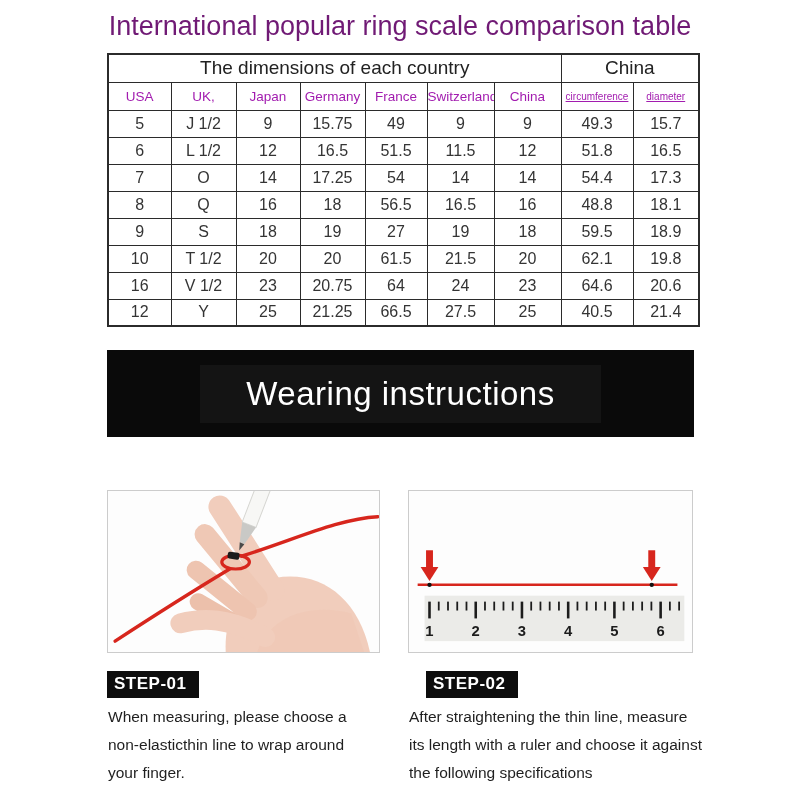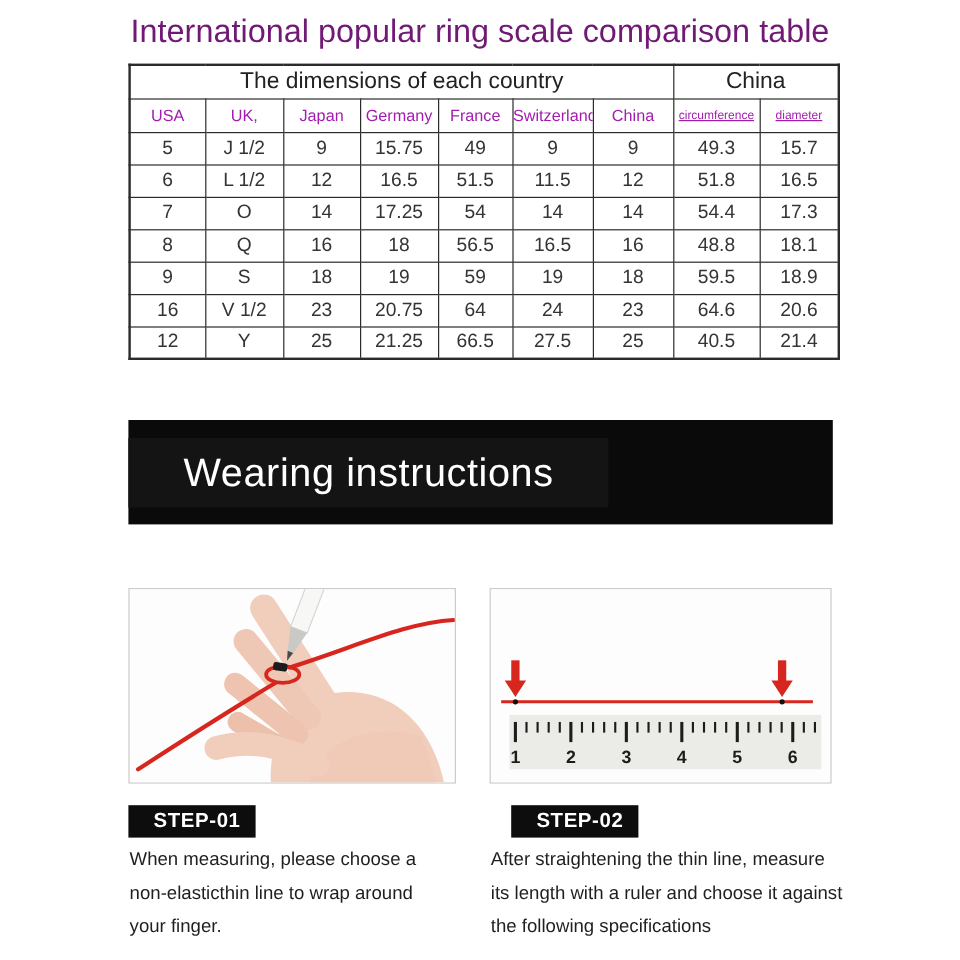--- a/index.html
+++ b/index.html
@@ -33,21 +33,21 @@
     overflow: hidden; white-space: nowrap;
   }
   tr.group-row td { height: 28px; font-size: 19px; color: #222; }
   tr.colhead-row th { height: 28px; font-size: 13.5px; color: #a21caf; }
   tr.colhead-row th.small { font-size: 10px; text-decoration: underline; }
   tbody.data-rows td { height: 27px; font-size: 16px; }
 
   
   .banner {
     position: absolute; left: 107px; top: 350px; width: 587px; height: 87px;
-    background: #0a0a0a; display: flex; align-items: center; 
+    background: #0a0a0a; display: flex; align-items: center; justify-content: center;
   }
   .banner-inner {
     background: #141414; padding: 10px 46px;
     display: flex; align-items: center; justify-content: center;
   }
   .banner-text { color: #ffffff; font-size: 33px; font-weight: 400; letter-spacing: 0.5px; }
 
   
   .figure {
     position: absolute; top: 490px; height: 163px;
@@ -55,21 +55,21 @@
   }
   .figure svg { display: block; width: 100%; height: 100%; }
   .fig-left  { left: 107px; width: 273px; }
   .fig-right { left: 408px; width: 285px; }
 
   
   .step-badge {
     position: absolute; top: 671px;
     background: #0d0d0d; color: #ffffff;
     font-size: 17px; font-weight: 700;
-    padding: 3px 13px 4px 21px; letter-spacing: 0.5px;
+    padding: 3px 13px 4px 7px; letter-spacing: 0.5px;
     display: inline-block;
   }
   .badge-left { left: 107px; }
   .badge-right { left: 426px; }
   .step-text {
     position: absolute; top: 703px;
     font-size: 15.5px; line-height: 28px; color: #1f1f1f;
     white-space: pre-line;
   }
   .text-left { left: 108px; width: 290px; }
@@ -161,25 +161,36 @@
           <td>16.5</td>
           <td>16</td>
           <td>48.8</td>
           <td>18.1</td>
         </tr>
         <tr>
           <td>9</td>
           <td>S</td>
           <td>18</td>
           <td>19</td>
-          <td>59</td>
+          <td>27</td>
           <td>19</td>
           <td>18</td>
           <td>59.5</td>
           <td>18.9</td>
+        </tr>
+        <tr>
+          <td>10</td>
+          <td>T 1/2</td>
+          <td>20</td>
+          <td>20</td>
+          <td>61.5</td>
+          <td>21.5</td>
+          <td>20</td>
+          <td>62.1</td>
+          <td>19.8</td>
         </tr>
         <tr>
           <td>16</td>
           <td>V 1/2</td>
           <td>23</td>
           <td>20.75</td>
           <td>64</td>
           <td>24</td>
           <td>23</td>
           <td>64.6</td>

